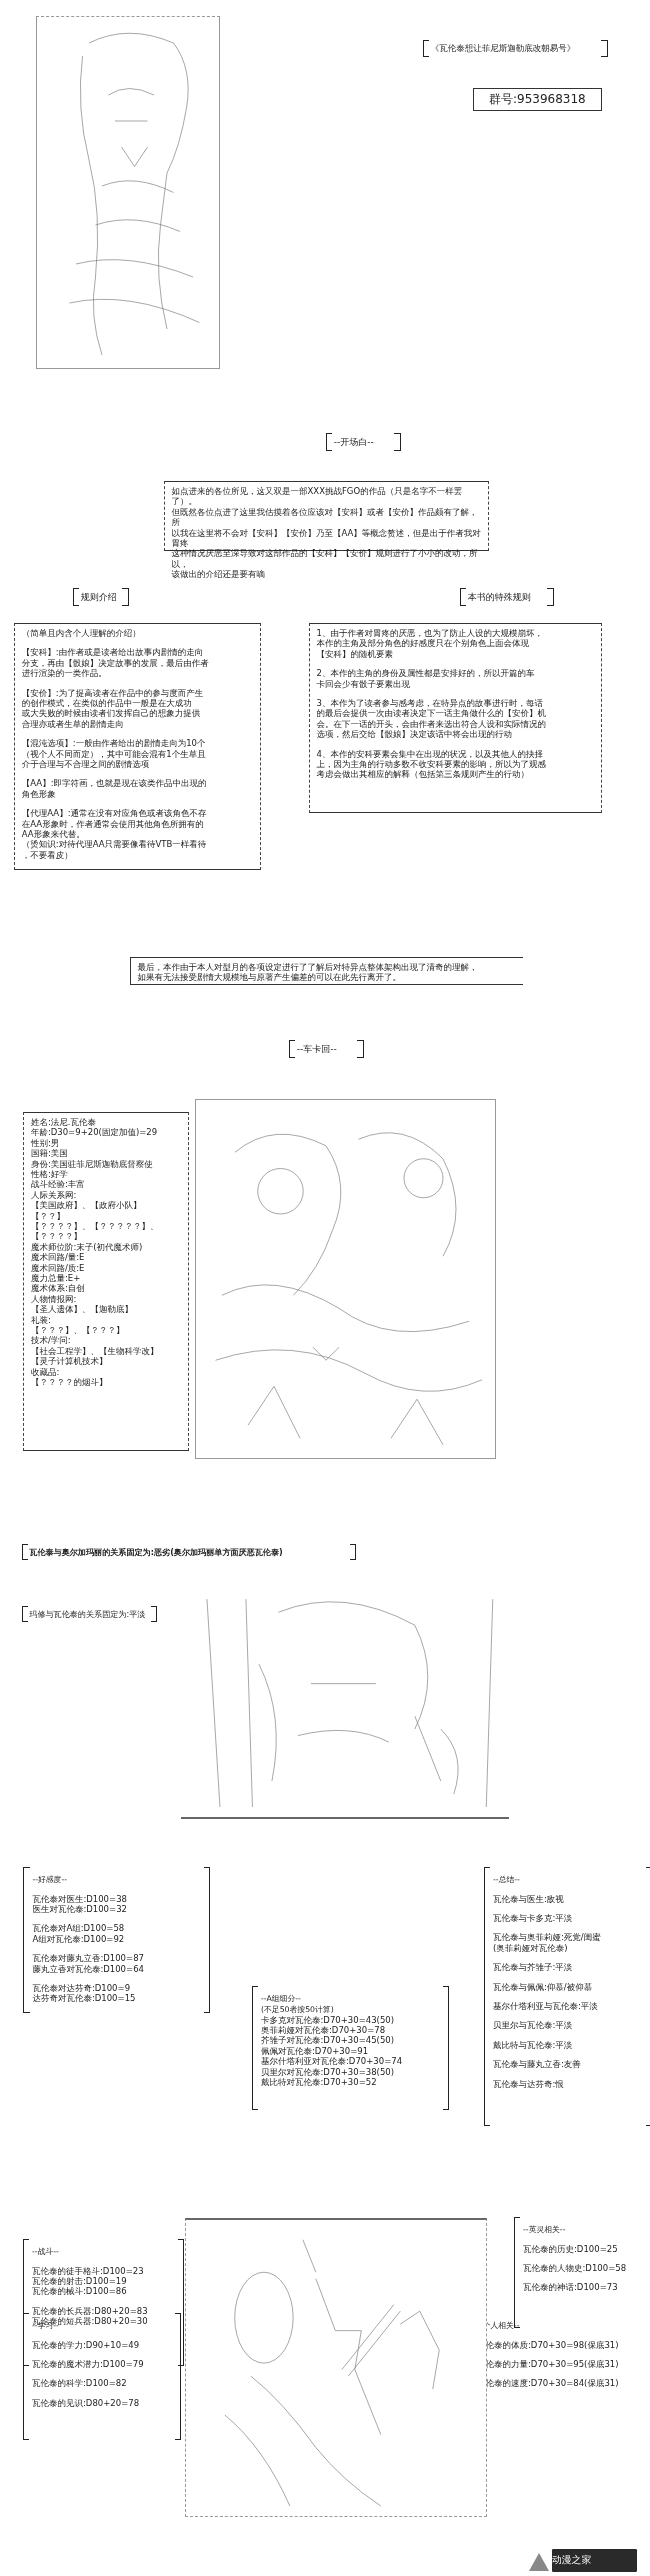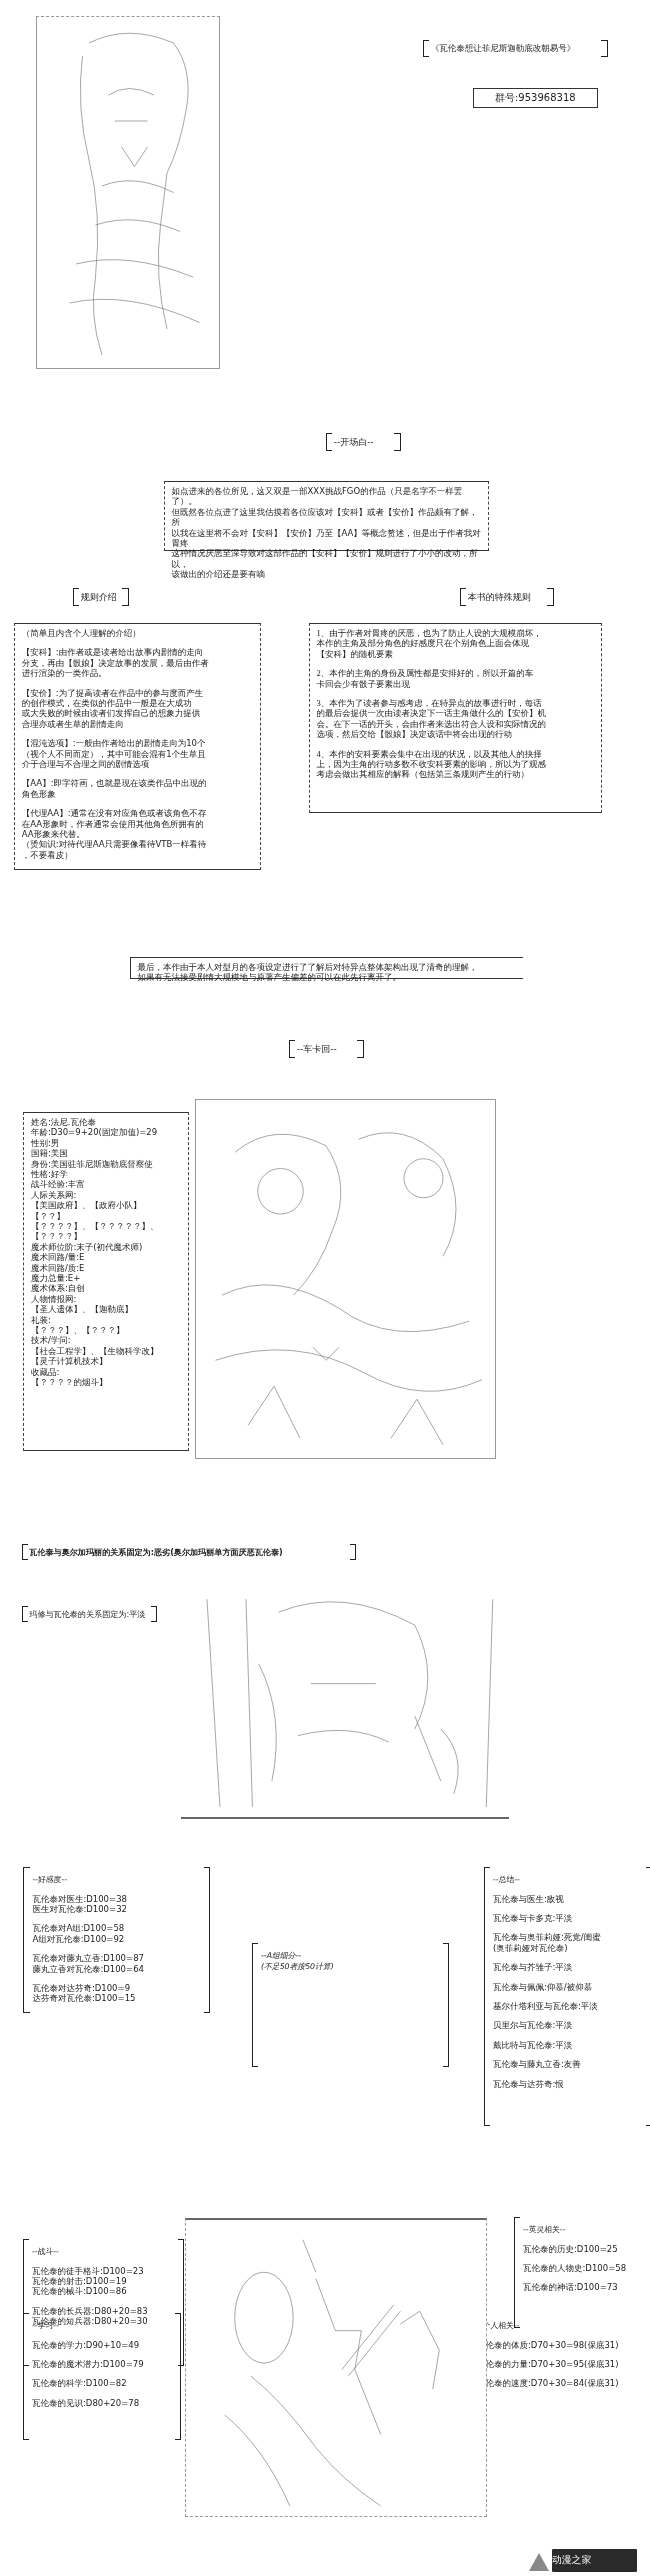--- a/index.html
+++ b/index.html
@@ -24,21 +24,21 @@
           color:#fff; font-size:9.8px; display:flex; align-items:center; border-radius:1.3px; }
   .logo-tri { position:absolute; right:101px; bottom:5.2px; width:0; height:0;
           border-left:10.4px solid transparent; border-right:10.4px solid transparent; border-bottom:18px solid #888; }
 </style>
 </head>
 <body>
 
 <div class="bracket abs" style="left:423px;top:40px;width:169px;font-size:8.5px;">
   <span>《瓦伦泰想让菲尼斯迦勒底改朝易号》</span>
 </div>
-<div class="abs" style="left:473px;top:88px;border:0.7px solid #333;padding:2px 21px;font-size:10px;">
+<div class="abs" style="left:473px;top:88px;border:0.7px solid #333;padding:2px 15px;font-size:12px;">
   <span>群号:953968318</span>
 </div>
 
 <div class="aa" style="left:36px;top:16.3px;width:182px;height:351px;border-top:0.7px dashed #999;">
   <svg viewBox="0 0 280 540">
     <g stroke="#777" stroke-width="1" fill="none">
       <path d="M80 40 Q140 10 210 40 Q240 80 230 140 Q220 200 200 240 L190 320 Q180 400 200 480"></path>
       <path d="M70 60 Q60 140 80 220 Q100 300 90 400 Q80 460 100 520"></path>
       <path d="M110 120 Q140 100 180 120"></path>
         <path d="M120 160 L170 160"></path>
@@ -89,41 +89,41 @@
       <div class="txt line">在AA形象时，作者通常会使用其他角色所拥有的</div>
       <div class="txt line">AA形象来代替。</div>
       <div class="txt line">（烫知识:对待代理AA只需要像看待VTB一样看待</div>
       <div class="txt line">，不要看皮）</div>
     </div>
 </div>
 
 <div class="bracket abs" style="left:460px;top:588px;width:78px;">
   <span>本书的特殊规则</span>
 </div>
-<div class="box dashed" style="left:309px;top:623px;width:293px;height:190px;font-family:Liberation Serif, serif;">
+<div class="box dashed" style="left:309px;top:623px;width:293px;height:190px;">
   <div id="special-rules-lines">
       <div class="txt line">1、由于作者对胃疼的厌恶，也为了防止人设的大规模崩坏，</div>
       <div class="txt line">本作的主角及部分角色的好感度只在个别角色上面会体现</div>
       <div class="txt line">【安科】的随机要素</div>
       <div class="gap"></div>
       <div class="txt line">2、本作的主角的身份及属性都是安排好的，所以开篇的车</div>
       <div class="txt line">卡回会少有骰子要素出现</div>
       <div class="gap"></div>
       <div class="txt line">3、本作为了读者参与感考虑，在特异点的故事进行时，每话</div>
       <div class="txt line">的最后会提供一次由读者决定下一话主角做什么的【安价】机</div>
       <div class="txt line">会。在下一话的开头，会由作者来选出符合人设和实际情况的</div>
       <div class="txt line">选项，然后交给【骰娘】决定该话中将会出现的行动</div>
       <div class="gap"></div>
       <div class="txt line">4、本作的安科要素会集中在出现的状况，以及其他人的抉择</div>
       <div class="txt line">上，因为主角的行动多数不收安科要素的影响，所以为了观感</div>
       <div class="txt line">考虑会做出其相应的解释（包括第三条规则产生的行动）</div>
     </div>
 </div>
 
-<div class="box" style="left:130px;top:957px;width:393px;height:22px;border-right:none;">
+<div class="box" style="left:130px;top:957px;width:393px;height:28px;border-right:none;">
   <div class="txt line">最后，本作由于本人对型月的各项设定进行了了解后对特异点整体架构出现了清奇的理解，</div>
   <div class="txt line">如果有无法接受剧情大规模地与原著产生偏差的可以在此先行离开了。</div>
 </div>
 
 <div class="bracket abs" style="left:289px;top:1040px;width:59px;">
   <span>--车卡回--</span>
 </div>
 <div class="box dashed" style="left:23.4px;top:1112px;width:166px;height:339px;font-size:8.1px;">
   <div id="profile-lines">
       <div class="txt line">姓名:法尼.瓦伦泰</div>
@@ -202,23 +202,32 @@
       <div class="txt line">A组对瓦伦泰:D100=92</div>
       <div class="gap"></div>
       <div class="txt line">瓦伦泰对藤丸立香:D100=87</div>
       <div class="txt line">藤丸立香对瓦伦泰:D100=64</div>
       <div class="gap"></div>
       <div class="txt line">瓦伦泰对达芬奇:D100=9</div>
       <div class="txt line">达芬奇对瓦伦泰:D100=15</div>
     </div>
 </div>
 
-<div class="bracket abs" style="left:252px;top:1943px;width:179px;height:111px;font-size:7.8px;padding:6.5px 9px;font-style:italic;">
+<div class="bracket abs" style="left:252px;top:1986px;width:179px;height:111px;font-size:7.8px;padding:6.5px 9px;">
   <div>--A组细分--</div>
   <div>(不足50者按50计算)</div>
+  <div id="a-team-lines">
+      <div class="txt line">卡多克对瓦伦泰:D70+30=43(50)</div>
+      <div class="txt line">奥菲莉娅对瓦伦泰:D70+30=78</div>
+      <div class="txt line">芥雏子对瓦伦泰:D70+30=45(50)</div>
+      <div class="txt line">佩佩对瓦伦泰:D70+30=91</div>
+      <div class="txt line">基尔什塔利亚对瓦伦泰:D70+30=74</div>
+      <div class="txt line">贝里尔对瓦伦泰:D70+30=38(50)</div>
+      <div class="txt line">戴比特对瓦伦泰:D70+30=52</div>
+    </div>
 </div>
 
 <div class="bracket abs" style="left:484px;top:1867px;width:150px;height:246px;font-size:7.8px;padding:6.5px 9px;">
   <div class="stat-title">--总结--</div>
   <div id="summary-lines">
       <div class="txt line">瓦伦泰与医生:敌视</div>
       <div class="gap"></div>
       <div class="txt line">瓦伦泰与卡多克:平淡</div>
       <div class="gap"></div>
       <div class="txt line">瓦伦泰与奥菲莉娅:死党/闺蜜

